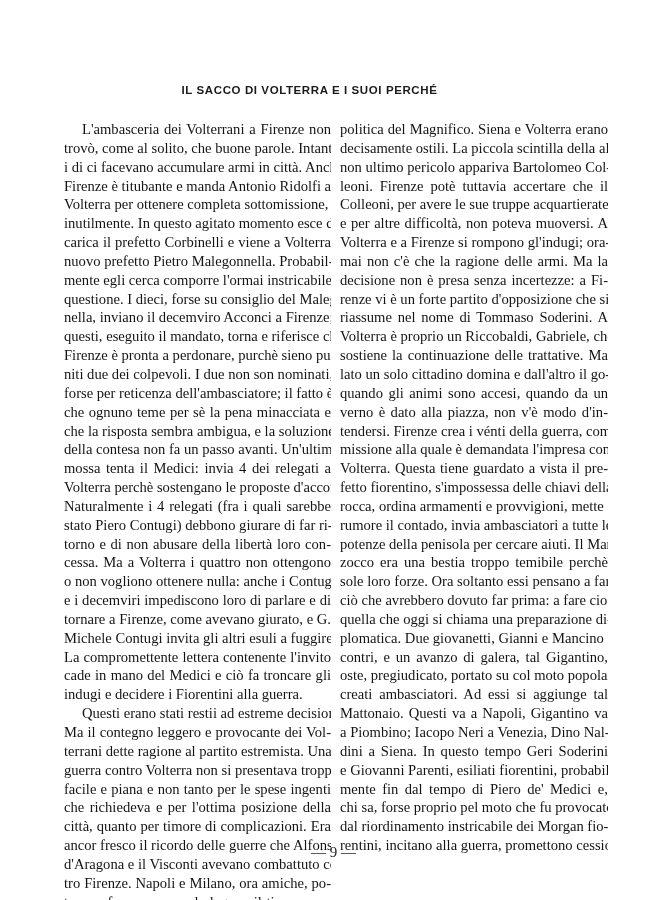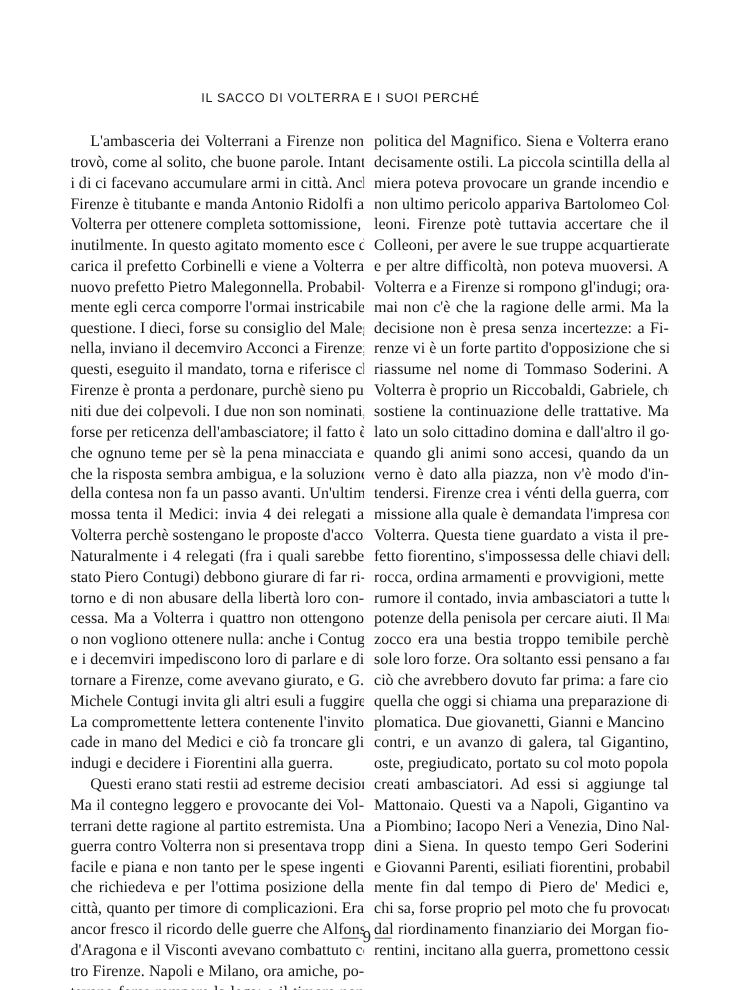--- a/index.html
+++ b/index.html
@@ -12,20 +12,21 @@
     color: #141414;
   }
   .running-head {
     position: absolute;
     top: 84px; left: 0; width: 619px;
     text-align: center;
     font-family: "Liberation Sans", "DejaVu Sans", sans-serif;
     font-size: 11.5px;
     letter-spacing: 0.6px;
     color: #1a1a1a;
+    font-weight: bold;
   }
   .col {
     position: absolute;
     top: 120px;
     font-size: 14.6px;
     line-height: 18.85px;
   }
   .col.left { left: 64px; width: 267px; }
   .col.right { left: 340px; width: 268px; }
   .line {
@@ -91,21 +92,20 @@
     <span class="line">che richiedeva e per l'ottima posizione della</span>
     <span class="line">città, quanto per timore di complicazioni. Era</span>
     <span class="line">ancor fresco il ricordo delle guerre che Alfonso</span>
     <span class="line">d'Aragona e il Visconti avevano combattuto con-</span>
     <span class="line">tro Firenze. Napoli e Milano, ora amiche, po-</span>
     <span class="line">tevano forse rompere la lega: e il timore non</span>
   </div>
 <div class="col right" id="right-col">
     <span class="line">politica del Magnifico. Siena e Volterra erano</span>
     <span class="line">decisamente ostili. La piccola scintilla della allu-</span>
-    <span class="line">miera poteva provocare un grande incendio e</span>
     <span class="line">non ultimo pericolo appariva Bartolomeo Col-</span>
     <span class="line">leoni. Firenze potè tuttavia accertare che il</span>
     <span class="line">Colleoni, per avere le sue truppe acquartierate</span>
     <span class="line">e per altre difficoltà, non poteva muoversi. A</span>
     <span class="line">Volterra e a Firenze si rompono gl'indugi; ora-</span>
     <span class="line">mai non c'è che la ragione delle armi. Ma la</span>
     <span class="line">decisione non è presa senza incertezze: a Fi-</span>
     <span class="line">renze vi è un forte partito d'opposizione che si</span>
     <span class="line">riassume nel nome di Tommaso Soderini. A</span>
     <span class="line">Volterra è proprio un Riccobaldi, Gabriele, che</span>
@@ -127,17 +127,17 @@
     <span class="line">plomatica. Due giovanetti, Gianni e Mancino In-</span>
     <span class="line">contri, e un avanzo di galera, tal Gigantino,</span>
     <span class="line">oste, pregiudicato, portato su col moto popolare</span>
     <span class="line">creati ambasciatori. Ad essi si aggiunge tal</span>
     <span class="line">Mattonaio. Questi va a Napoli, Gigantino va</span>
     <span class="line">a Piombino; Iacopo Neri a Venezia, Dino Nal-</span>
     <span class="line">dini a Siena. In questo tempo Geri Soderini</span>
     <span class="line">e Giovanni Parenti, esiliati fiorentini, probabil-</span>
     <span class="line">mente fin dal tempo di Piero de' Medici e,</span>
     <span class="line">chi sa, forse proprio pel moto che fu provocato</span>
-    <span class="line">dal riordinamento finanziario dei Morgan fio-</span>
+    <span class="line">dal riordinamento instricabile dei Morgan fio-</span>
     <span class="line">rentini, incitano alla guerra, promettono cessione</span>
   </div>
 
 <div class="folio">— 9 —</div>
 
 </body></html>

